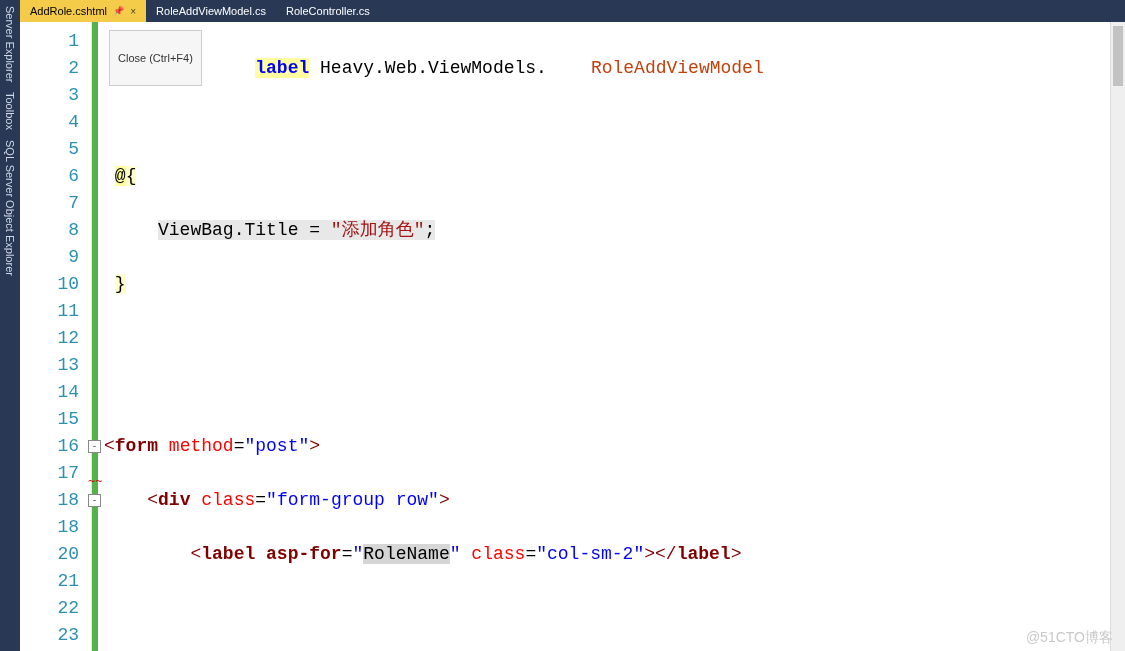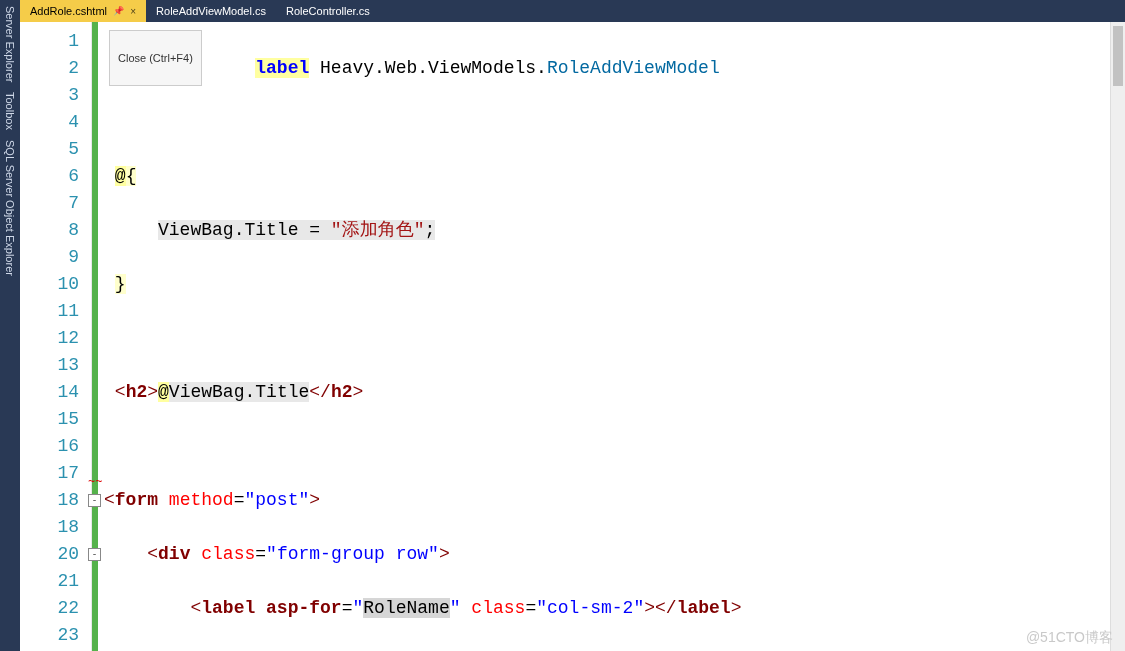--- a/index.html
+++ b/index.html
@@ -17,21 +17,21 @@
   .code{flex:1;padding:6px 0 6px 6px;font-size:18px;line-height:27px;white-space:pre;color:#000;position:relative;}
   .fold{position:absolute;left:-16px;width:11px;height:11px;border:1px solid #888;background:#fff;font-size:10px;line-height:9px;text-align:center;color:#555;cursor:pointer;font-family:Consolas,monospace;}
   .codeline{display:block;height:27px;}
   .kw{color:#0000ff;font-weight:bold;}
   .tag{color:#800000;font-weight:bold;}
   .tagn{color:#800000;}
   .attr{color:#ff0000;}
   .attrb{color:#800000;font-weight:bold;}
   .str{color:#0000ff;}
   .txt{color:#a31515;}
-  .type{color:#0369a1;}
+  .type{color:#c2410c;margin-left:44px;}
   .razor-brace{background:#ffffcc;}
   .razor-sel{background:#ffffa0;}
   .sel-box{background:#e8e8e8;}
   .sel-box2{background:#d6d6d6;}
   .tooltip{position:absolute;left:109px;top:30px;background:#f6f6f6;border:1px solid #ccc;color:#333;font-family:"Segoe UI",Tahoma,sans-serif;font-size:11px;padding:21px 8px;z-index:5;}
   .squiggle{color:#d00;}
   .scroll{position:absolute;right:0;top:22px;bottom:0;width:14px;background:#efefef;border-left:1px solid #ddd;}
   .scroll .thumb{position:absolute;left:2px;right:2px;top:4px;height:60px;background:#c2c2c2;}
   .watermark{position:absolute;right:12px;bottom:4px;color:#c9c9c9;font-family:'Segoe UI',sans-serif;font-size:14px;pointer-events:none;}
 </style>
@@ -88,21 +88,20 @@
         <div>23</div>
       </div>
       <div class="greenbar"></div>
       <div class="code">
 <span class="codeline">              <span class="kw razor-sel">label</span><span> Heavy.Web.ViewModels.</span><span class="type">RoleAddViewModel</span></span>
 <span class="codeline"></span>
 <span class="codeline"> <span class="razor-sel">@</span><span class="razor-brace">{</span></span>
 <span class="codeline">     <span class="sel-box">ViewBag.Title = </span><span class="txt sel-box">"添加角色"</span><span class="sel-box">;</span></span>
 <span class="codeline"> <span class="razor-brace">}</span></span>
 <span class="codeline"></span>
-<span class="codeline"> <span class="tagn">&lt;</span><span class="tag">h2</span><span class="tagn">&gt;</span><span class="razor-sel">@</span><span class="sel-box">ViewBag.Title</span><span class="tagn">&lt;/</span><span class="tag">h2</span><span class="tagn">&gt;</span></span>
 <span class="codeline"></span>
 <span class="codeline" style="position:relative;"><span class="fold" style="top:7px;">-</span><span class="tagn">&lt;</span><span class="tag">form</span><span> </span><span class="attr">method</span><span>=</span><span class="str">"post"</span><span class="tagn">&gt;</span></span>
 <span class="codeline" style="position:relative;"><span class="fold" style="top:7px;">-</span><span>    </span><span class="tagn">&lt;</span><span class="tag">div</span><span> </span><span class="attr">class</span><span>=</span><span class="str">"form-group row"</span><span class="tagn">&gt;</span></span>
 <span class="codeline"><span>        </span><span class="tagn">&lt;</span><span class="tag">label</span><span> </span><span class="attrb">asp-for</span><span>=</span><span class="str">"</span><span class="sel-box2">RoleName</span><span class="str">"</span><span> </span><span class="attr">class</span><span>=</span><span class="str">"col-sm-2"</span><span class="tagn">&gt;</span><span class="tagn">&lt;/</span><span class="tag">label</span><span class="tagn">&gt;</span></span>
 <span class="codeline" style="position:relative;"></span>
 
 
 
 
 

